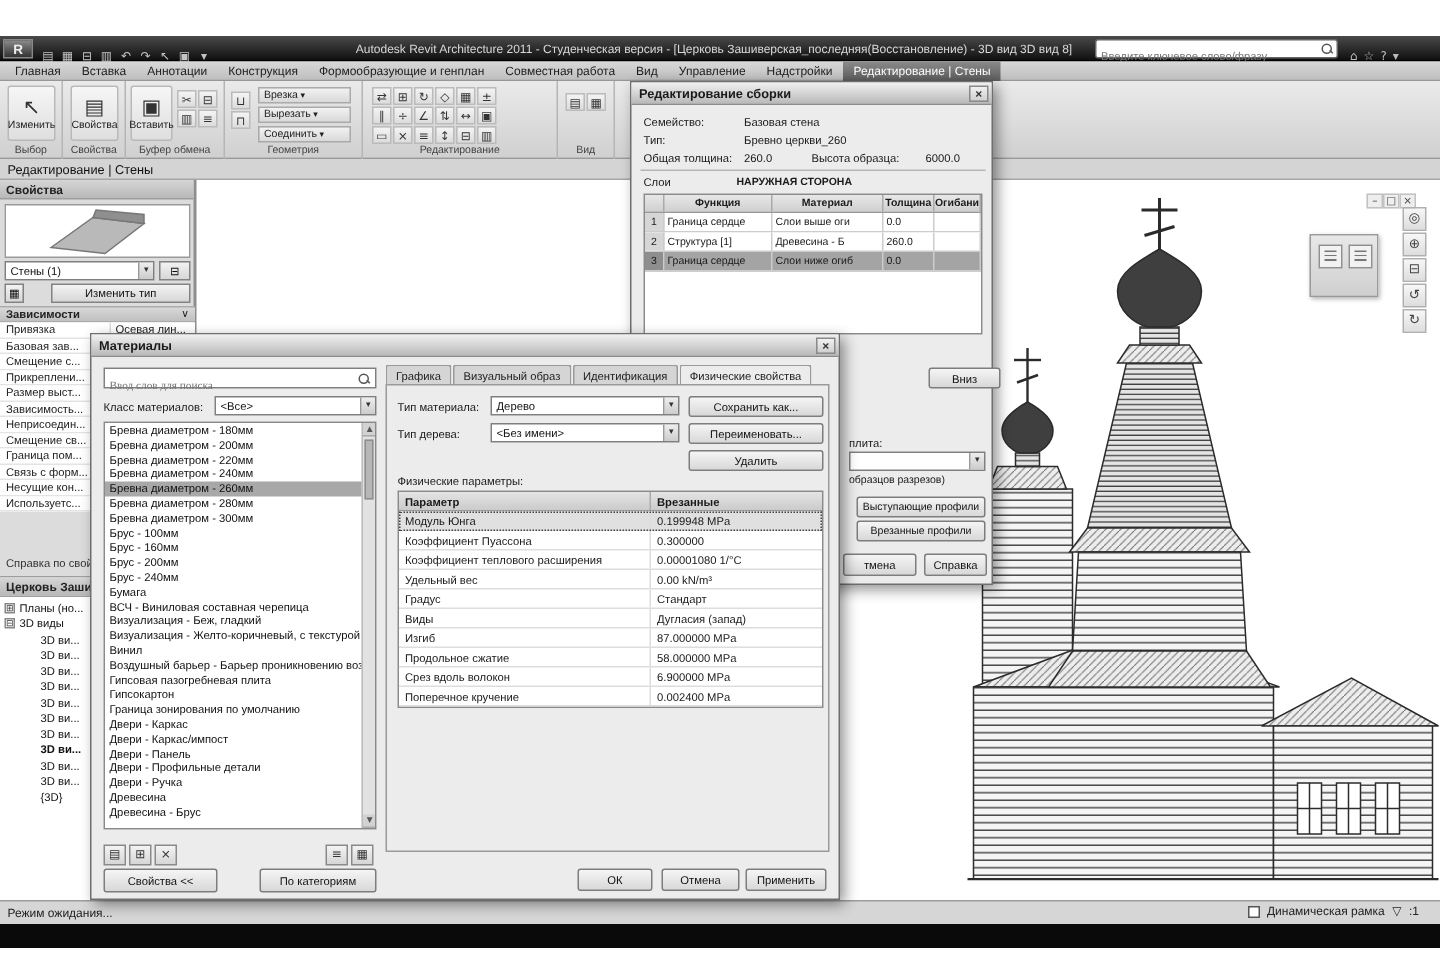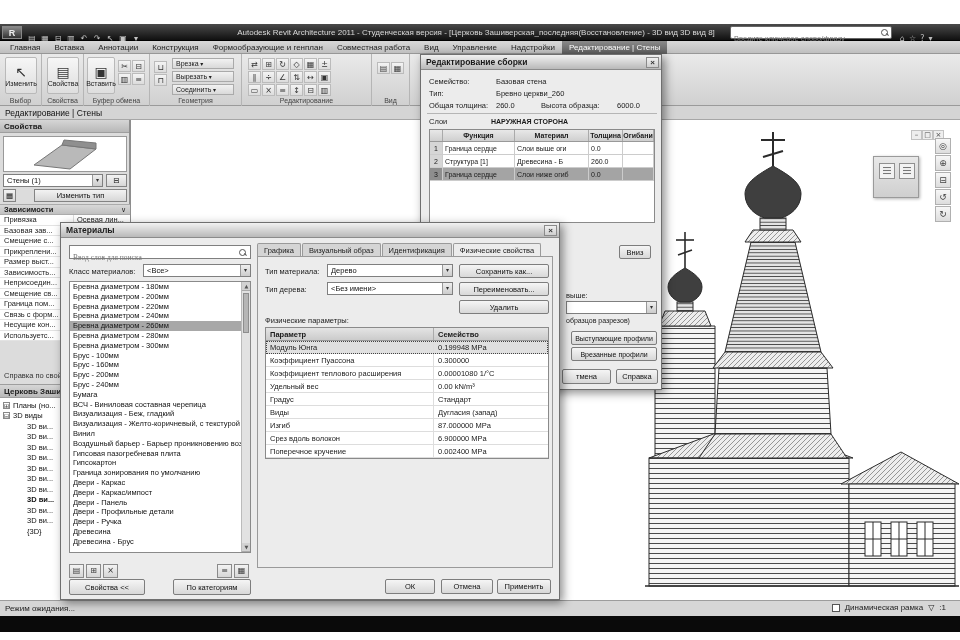--- a/index.html
+++ b/index.html
@@ -504,22 +504,22 @@
           </div>
           <div class="as-row selected">
             <span>3</span>
             <span>Граница сердце</span>
             <span>Слои ниже огиб</span>
             <span>0.0</span>
             <span></span>
           </div>
         </div>
     </div>
-    <div class="btn" style="left:198px;top:190px;width:32px;height:14px">Вниз</div>
-    <span class="lbl" style="left:145px;top:236px">выше:</span>
+    <div class="btn" style="left:198px;top:190px;width:48px;height:14px">Вниз</div>
+    <span class="lbl" style="left:145px;top:236px">плита:</span>
     <div class="combo" style="left:145px;top:246px;width:91px;height:13px"></div>
     <span class="lbl" style="left:145px;top:262px;font-size:7px">образцов разрезов)</span>
     <div class="btn" style="left:150px;top:276px;width:86px;height:14px;font-size:7px">Выступающие профили</div>
     <div class="btn" style="left:150px;top:292px;width:86px;height:14px;font-size:7px">Врезанные профили</div>
     <div class="btn" style="left:141px;top:314px;width:49px;height:15px">тмена</div>
     <div class="btn" style="left:195px;top:314px;width:42px;height:15px">Справка</div>
   </div>
 
   <div class="dialog" style="left:60px;top:198px;width:500px;height:378px;z-index:40">
     <div class="dlg-title">
@@ -591,21 +591,21 @@
     <div class="btn" style="left:398px;top:41px;width:90px;height:14px">Сохранить как...</div>
     <span class="lbl" style="left:204px;top:62px">Тип дерева:</span>
     <div class="combo" style="left:266px;top:59px;width:126px;height:13px">&lt;Без имени&gt;</div>
     <div class="btn" style="left:398px;top:59px;width:90px;height:14px">Переименовать...</div>
     <div class="btn" style="left:398px;top:77px;width:90px;height:14px">Удалить</div>
     <span class="lbl" style="left:204px;top:93px">Физические параметры:</span>
     <div id="pttable">
       <div class="pt-hrow">
 
       <span>Параметр</span>
-          <span>Семейство</span>
+          <span>Врезанные</span>
         </div>
       <div>
 
       <div class="pt-row selected">
             <span>Модуль Юнга</span>
             <span>0.199948 MPa</span>
           </div>
           <div class="pt-row">
             <span>Коэффициент Пуассона</span>
             <span>0.300000</span>
@@ -622,20 +622,24 @@
             <span>Градус</span>
             <span>Стандарт</span>
           </div>
           <div class="pt-row">
             <span>Виды</span>
             <span>Дугласия (запад)</span>
           </div>
           <div class="pt-row">
             <span>Изгиб</span>
             <span>87.000000 MPa</span>
+          </div>
+          <div class="pt-row">
+            <span>Продольное сжатие</span>
+            <span>58.000000 MPa</span>
           </div>
           <div class="pt-row">
             <span>Срез вдоль волокон</span>
             <span>6.900000 MPa</span>
           </div>
           <div class="pt-row">
             <span>Поперечное кручение</span>
             <span>0.002400 MPa</span>
           </div>
         </div>

